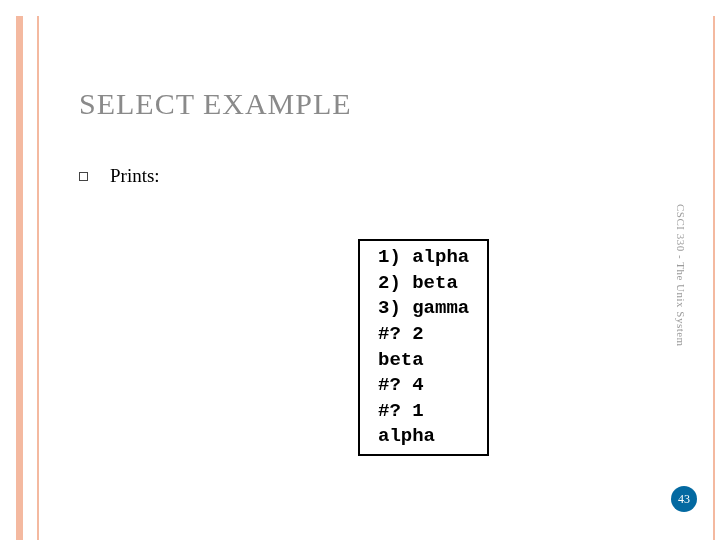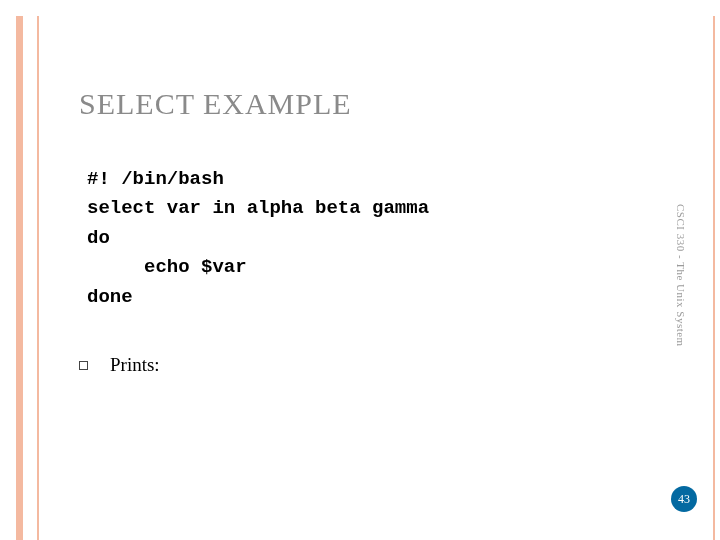--- a/index.html
+++ b/index.html
@@ -97,28 +97,31 @@
     font-family: Georgia, serif;
   }
 </style>
 </head>
 <body>
 
 <div class="slide">
   <div class="content">
     <h1 class="title">SELECT EXAMPLE</h1>
 
-    <div class="code-block"><span>#! /bin/bash</span>
-<span>select var in alpha beta gamma</span>
-<span>do</span>
-<span>     echo $var</span>
-<span>done</span></div>
 
     <div class="bullet-line"><span>Prints:</span></div>
   </div>
 
+  <div class="output-box"><span>1) alpha</span>
+<span>2) beta</span>
+<span>3) gamma</span>
+<span>#? 2</span>
+<span>beta</span>
+<span>#? 4</span>
+<span>#? 1</span>
+<span>alpha</span></div>
 
   <div class="side-label">CSCI 330 - The Unix System</div>
 
   <div class="page-badge">
     <span>43</span>
   </div>
 </div>
 
 </body></html>

